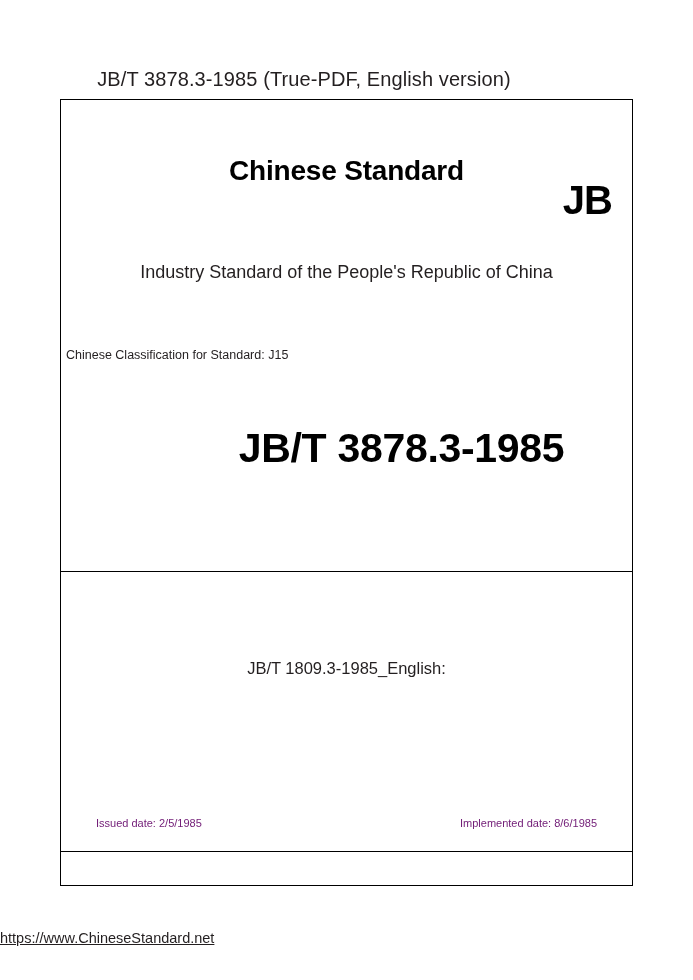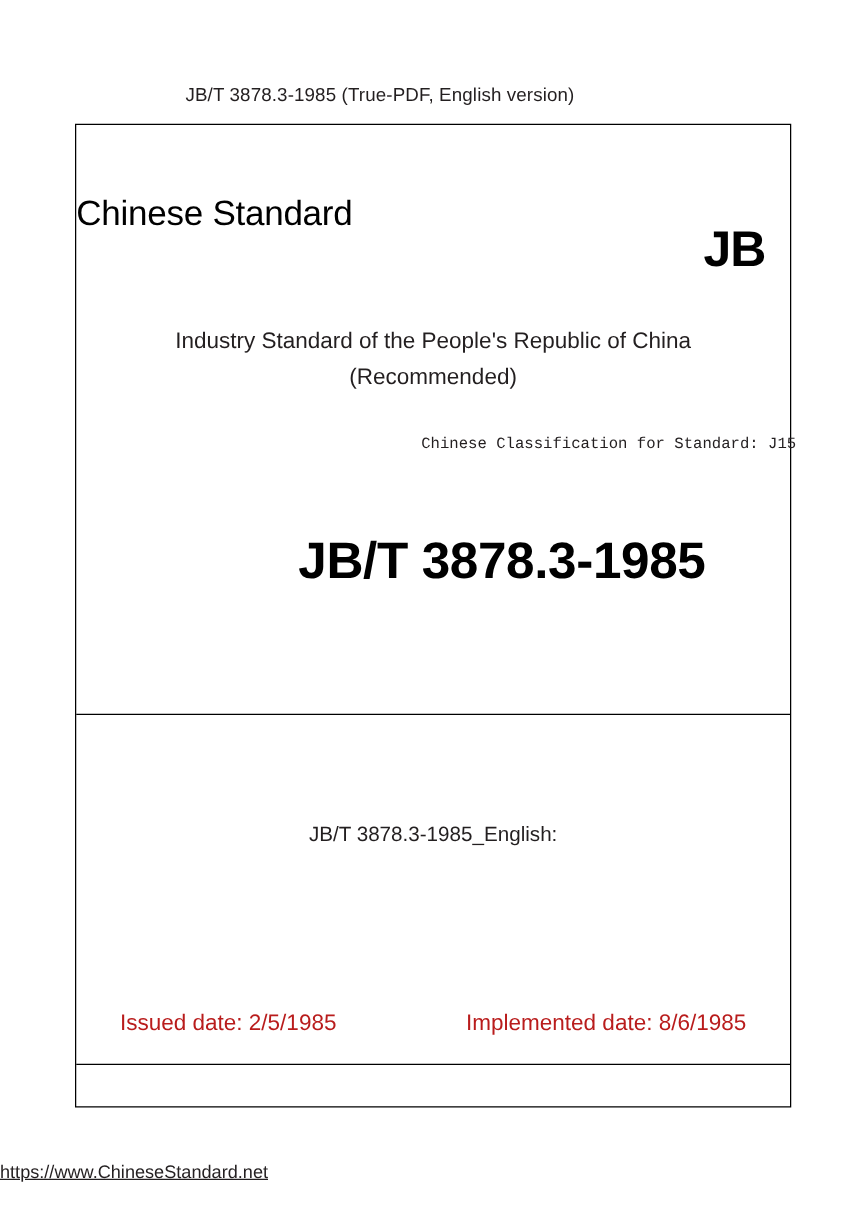--- a/index.html
+++ b/index.html
@@ -19,21 +19,21 @@
     width: 693px;
     height: 980px;
     box-sizing: border-box;
   }
   .header-title {
     position: absolute;
     top: 68px;
     left: 0;
     width: 608px;
     text-align: center;
-    font-size: 15px;
+    font-size: 20px;
     color: #231f20;
     letter-spacing: 0.1px;
   }
   .doc-frame {
     position: absolute;
     left: 60px;
     top: 99px;
     width: 573px;
     height: 787px;
     border: 1.6px solid #000;
@@ -46,22 +46,23 @@
     width: 100%;
     height: 472px;
     border-bottom: 1.6px solid #000;
     box-sizing: border-box;
   }
   .std-title {
     position: absolute;
     left: 0;
     top: 55px;
     width: 100%;
+    text-align: center;
     font-size: 28px;
-    font-weight: normal;
+    font-weight: bold;
     letter-spacing: -0.2px;
   }
   .jb-logo {
     position: absolute;
     right: 20px;
     top: 42px;
     font-size: 40px;
     font-weight: bold;
     letter-spacing: -1px;
     margin-top: 36px;
@@ -74,25 +75,24 @@
     text-align: center;
     font-size: 18px;
     line-height: 29px;
     color: #231f20;
   }
   .classification {
     position: absolute;
     left: 5px;
     top: 248px;
     width: 100%;
-    text-align: right;
+    text-align: left;
     font-size: 12.5px;
     color: #231f20;
     padding-left: 0px;
-    font-family: Liberation Mono, monospace;
   }
   .std-number {
     position: absolute;
     left: 0;
     top: 325px;
     width: 100%;
     text-align: center;
     font-size: 41px;
     font-weight: bold;
     letter-spacing: -0.3px;
@@ -120,22 +120,22 @@
   }
   .dates {
     position: absolute;
     left: 0;
     bottom: 22px;
     width: 100%;
     box-sizing: border-box;
     padding: 0 35px;
     display: flex;
     justify-content: space-between;
-    font-size: 18px;
-    color: #b91c1c;
+    font-size: 11px;
+    color: #701a75;
   }
   .bottom-bar {
     position: absolute;
     left: 0;
     top: 752px;
     width: 100%;
     height: 33px;
     box-sizing: border-box;
   }
   .footer-link {
@@ -159,33 +159,32 @@
   <div class="doc-frame">
 
     <div class="upper-box">
 
       <div class="std-title">Chinese Standard</div>
 
       <div class="jb-logo">JB</div>
 
       <div class="industry-line">
         <div>Industry Standard of the People's Republic of China</div>
-        <div>(Recommended)</div>
       </div>
 
       <div class="classification">
         <span style="padding-left:0">Chinese Classification for Standard: J15</span>
       </div>
 
       <div class="std-number">JB/T 3878.3-1985</div>
     </div>
 
     <div class="lower-box">
       <div class="english-title">
-        <div>JB/T 3878.3-1985_English:</div>
+        <div>JB/T 1809.3-1985_English:</div>
       </div>
 
       <div class="dates">
         <span>Issued date: 2/5/1985</span>
         <span>Implemented date: 8/6/1985</span>
       </div>
     </div>
 
     <div class="bottom-bar"></div>
   </div>

